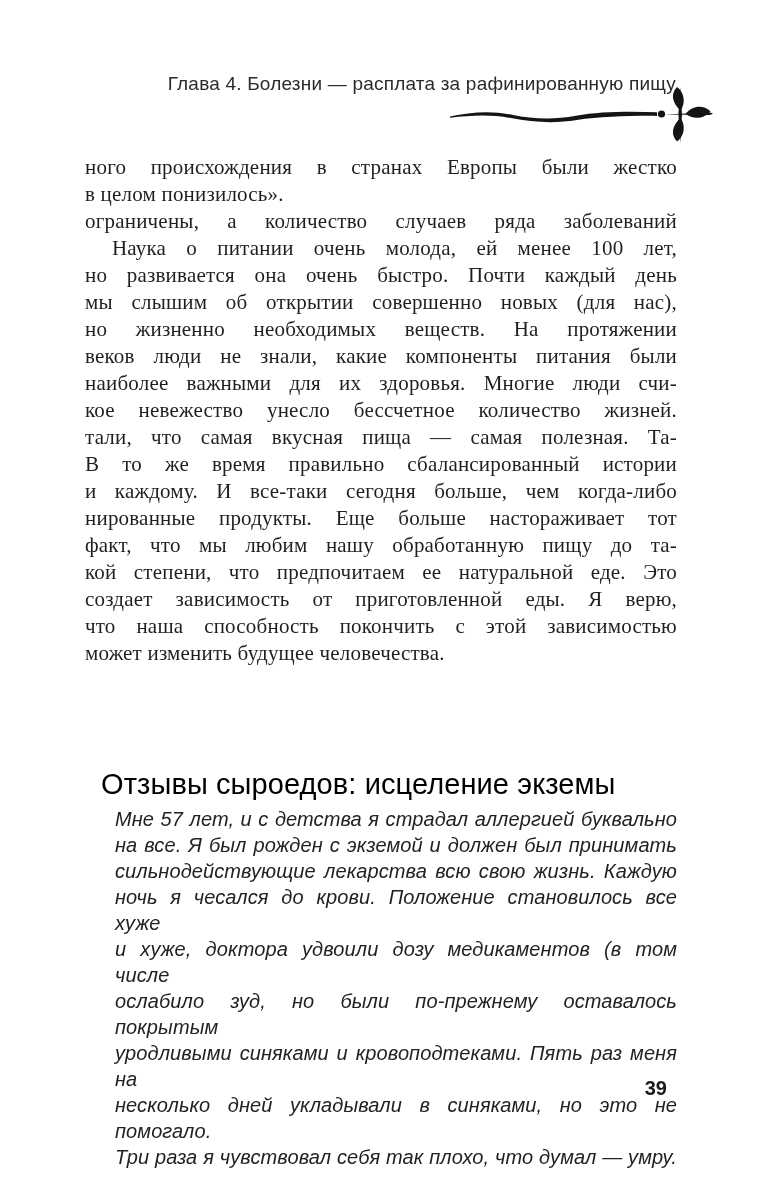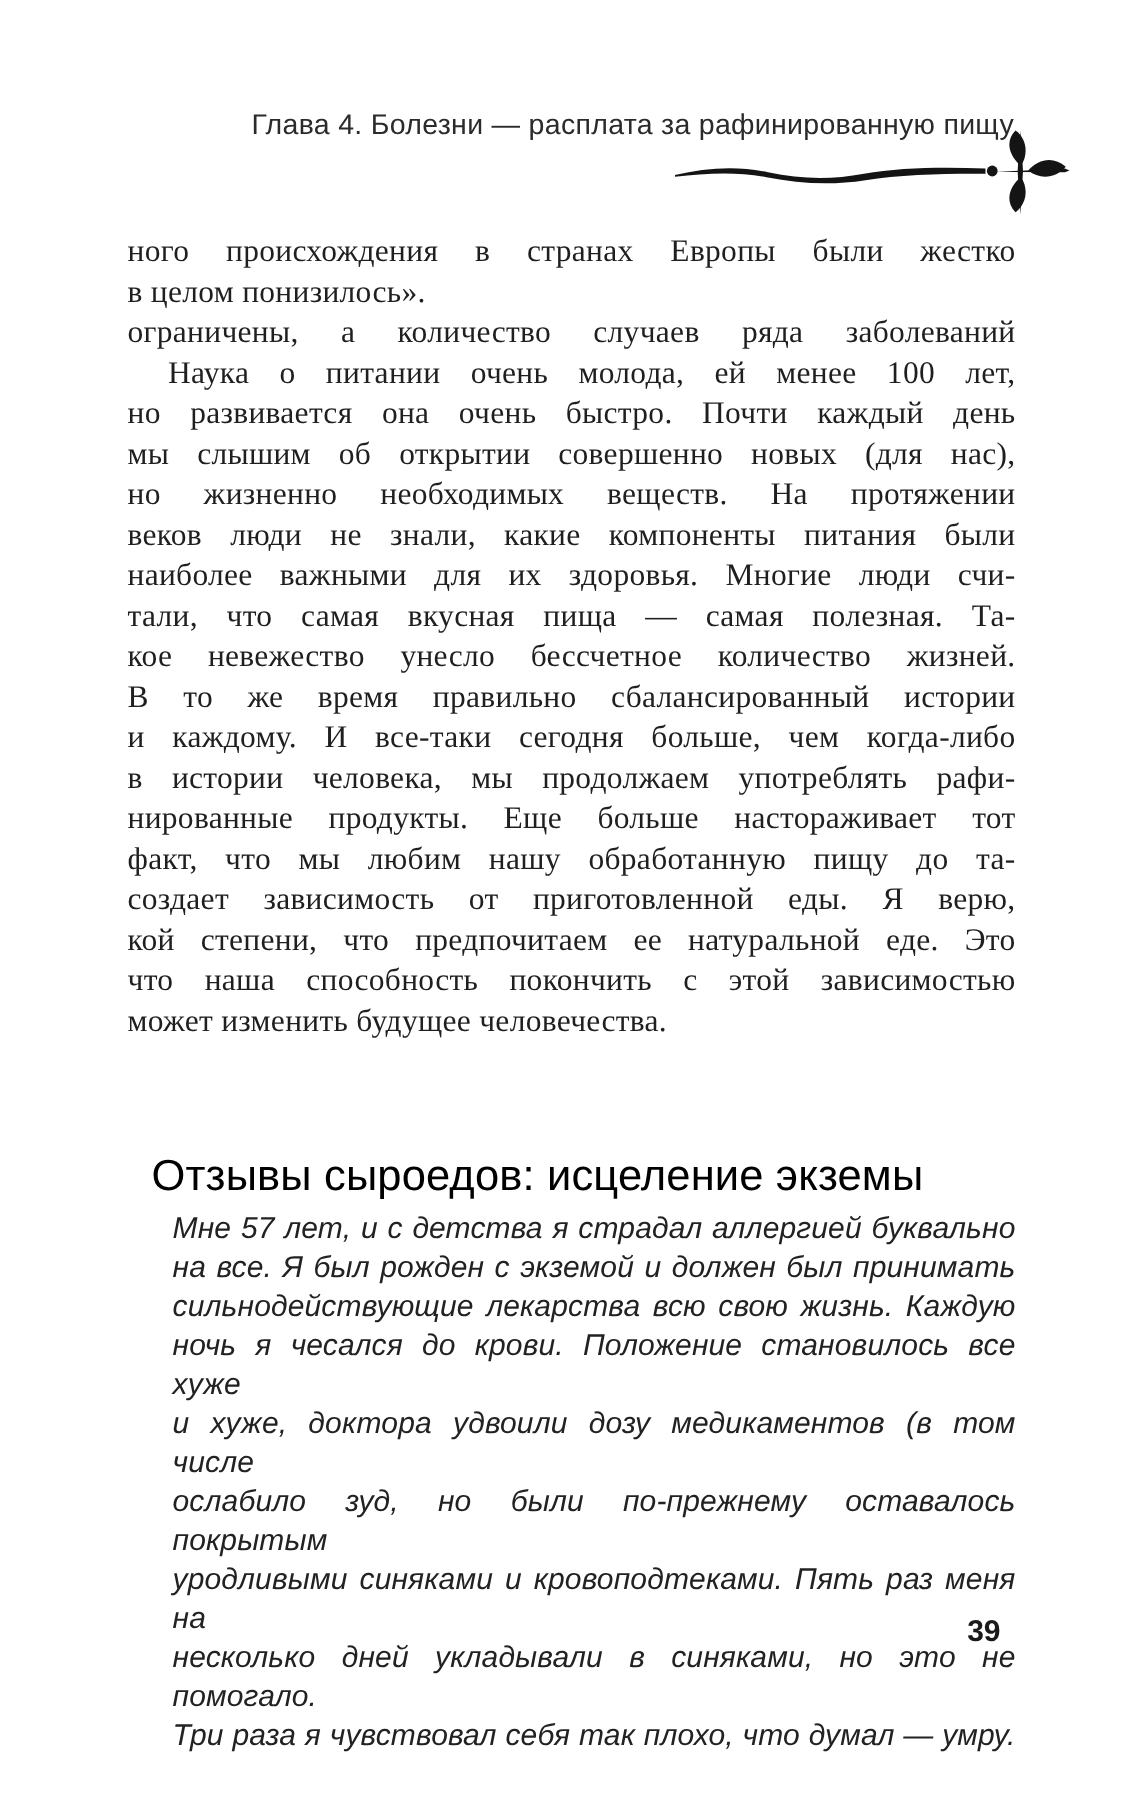--- a/index.html
+++ b/index.html
@@ -132,29 +132,28 @@
       <div class="line">ограничены, а количество случаев ряда заболеваний</div>
     </div>
 
   <div class="para para-2">
       <div class="line">Наука о питании очень молода, ей менее 100 лет,</div>
       <div class="line">но развивается она очень быстро. Почти каждый день</div>
       <div class="line">мы слышим об открытии совершенно новых (для нас),</div>
       <div class="line">но жизненно необходимых веществ. На протяжении</div>
       <div class="line">веков люди не знали, какие компоненты питания были</div>
       <div class="line">наиболее важными для их здоровья. Многие люди счи-</div>
+      <div class="line">кое невежество унесло бессчетное количество жизней.</div>
       <div class="line">тали, что самая вкусная пища — самая полезная. Та-</div>
-      <div class="line">кое невежество унесло бессчетное количество жизней.</div>
       <div class="line">В то же время правильно сбалансированный истории</div>
       <div class="line">и каждому. И все-таки сегодня больше, чем когда-либо</div>
-      <div class="line">в истории человека, мы продолжаем употреблять рафи-</div>
       <div class="line">нированные продукты. Еще больше настораживает тот</div>
       <div class="line">факт, что мы любим нашу обработанную пищу до та-</div>
+      <div class="line">кой степени, что предпочитаем ее натуральной еде. Это</div>
       <div class="line">создает зависимость от приготовленной еды. Я верю,</div>
-      <div class="line">кой степени, что предпочитаем ее натуральной еде. Это</div>
       <div class="line">что наша способность покончить с этой зависимостью</div>
       <div class="line line-left">может изменить будущее человечества.</div>
     </div>
 
   <h2 class="section-heading">Отзывы сыроедов: исцеление экземы</h2>
 
   <div class="testimonial">
       <div class="line">Мне 57 лет, и с детства я страдал аллергией буквально</div>
       <div class="line">на все. Я был рожден с экземой и должен был принимать</div>
       <div class="line">сильнодействующие лекарства всю свою жизнь. Каждую</div>

